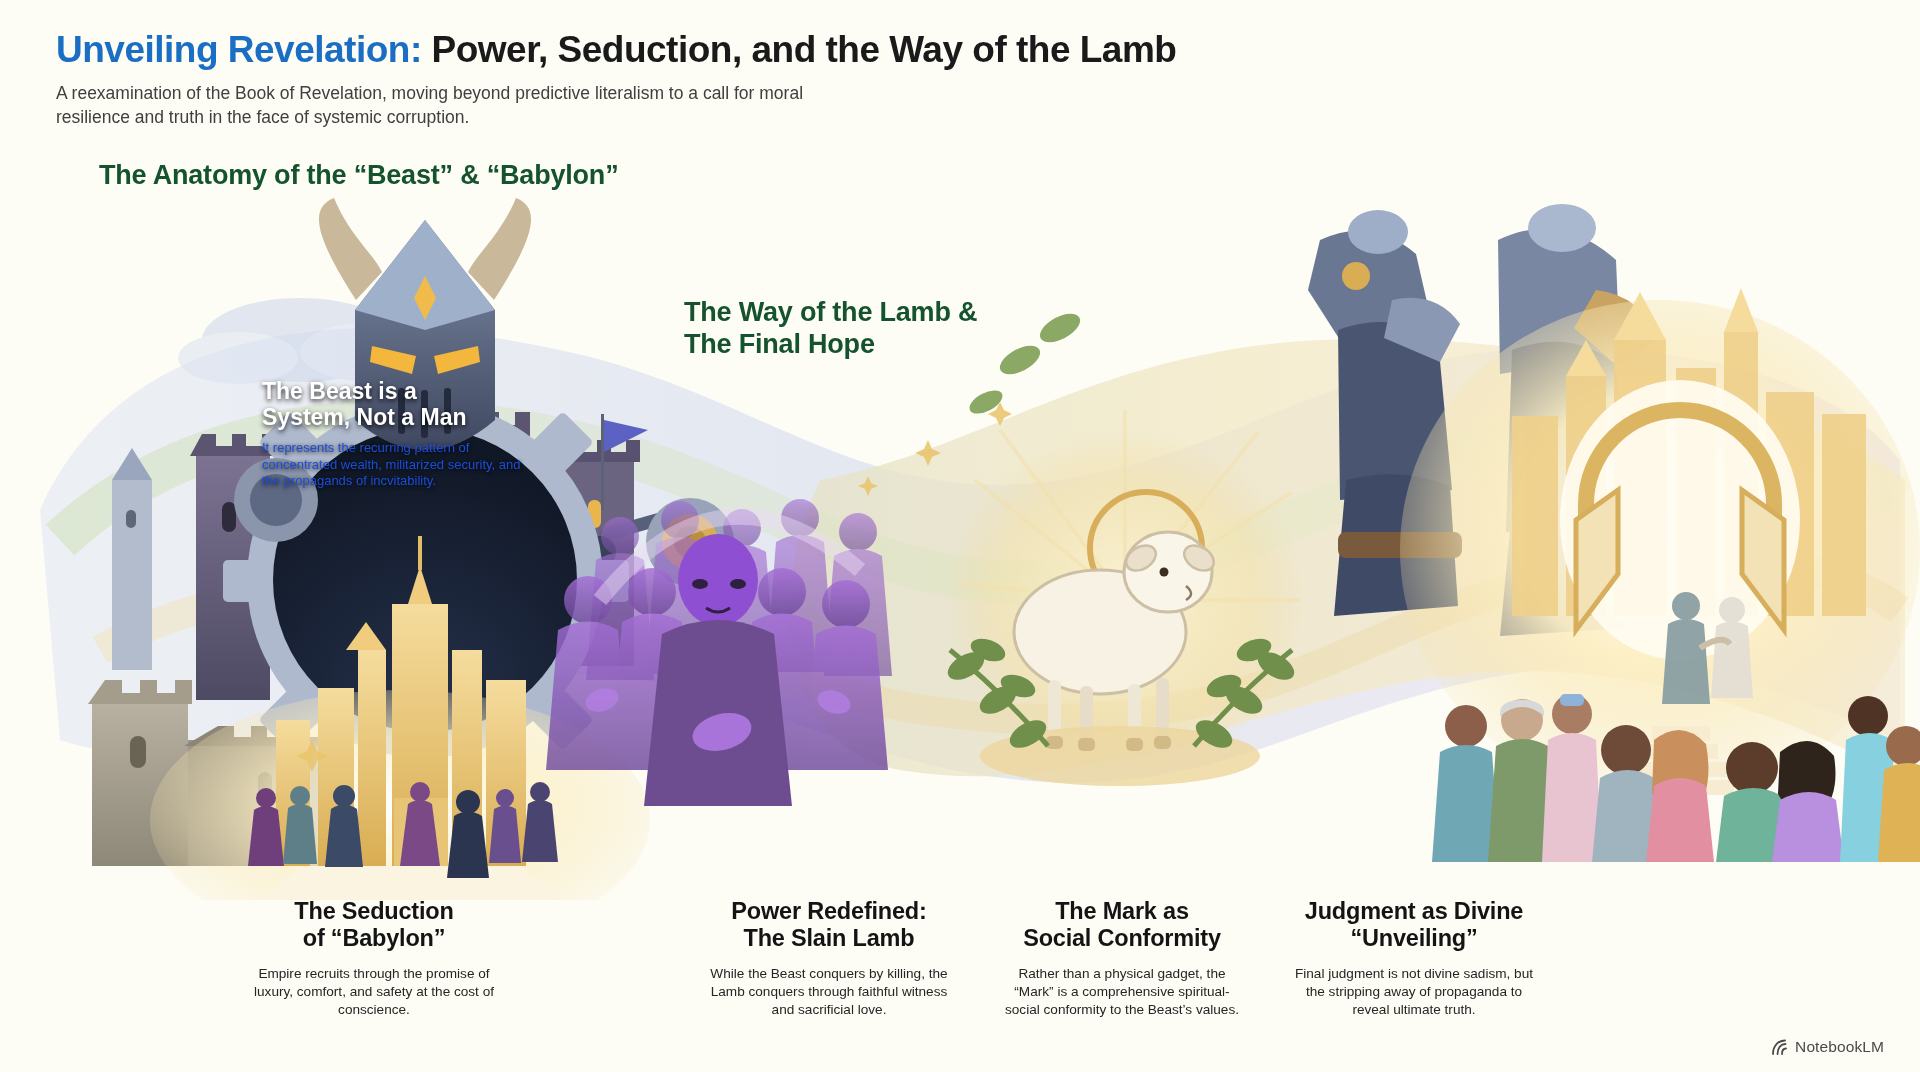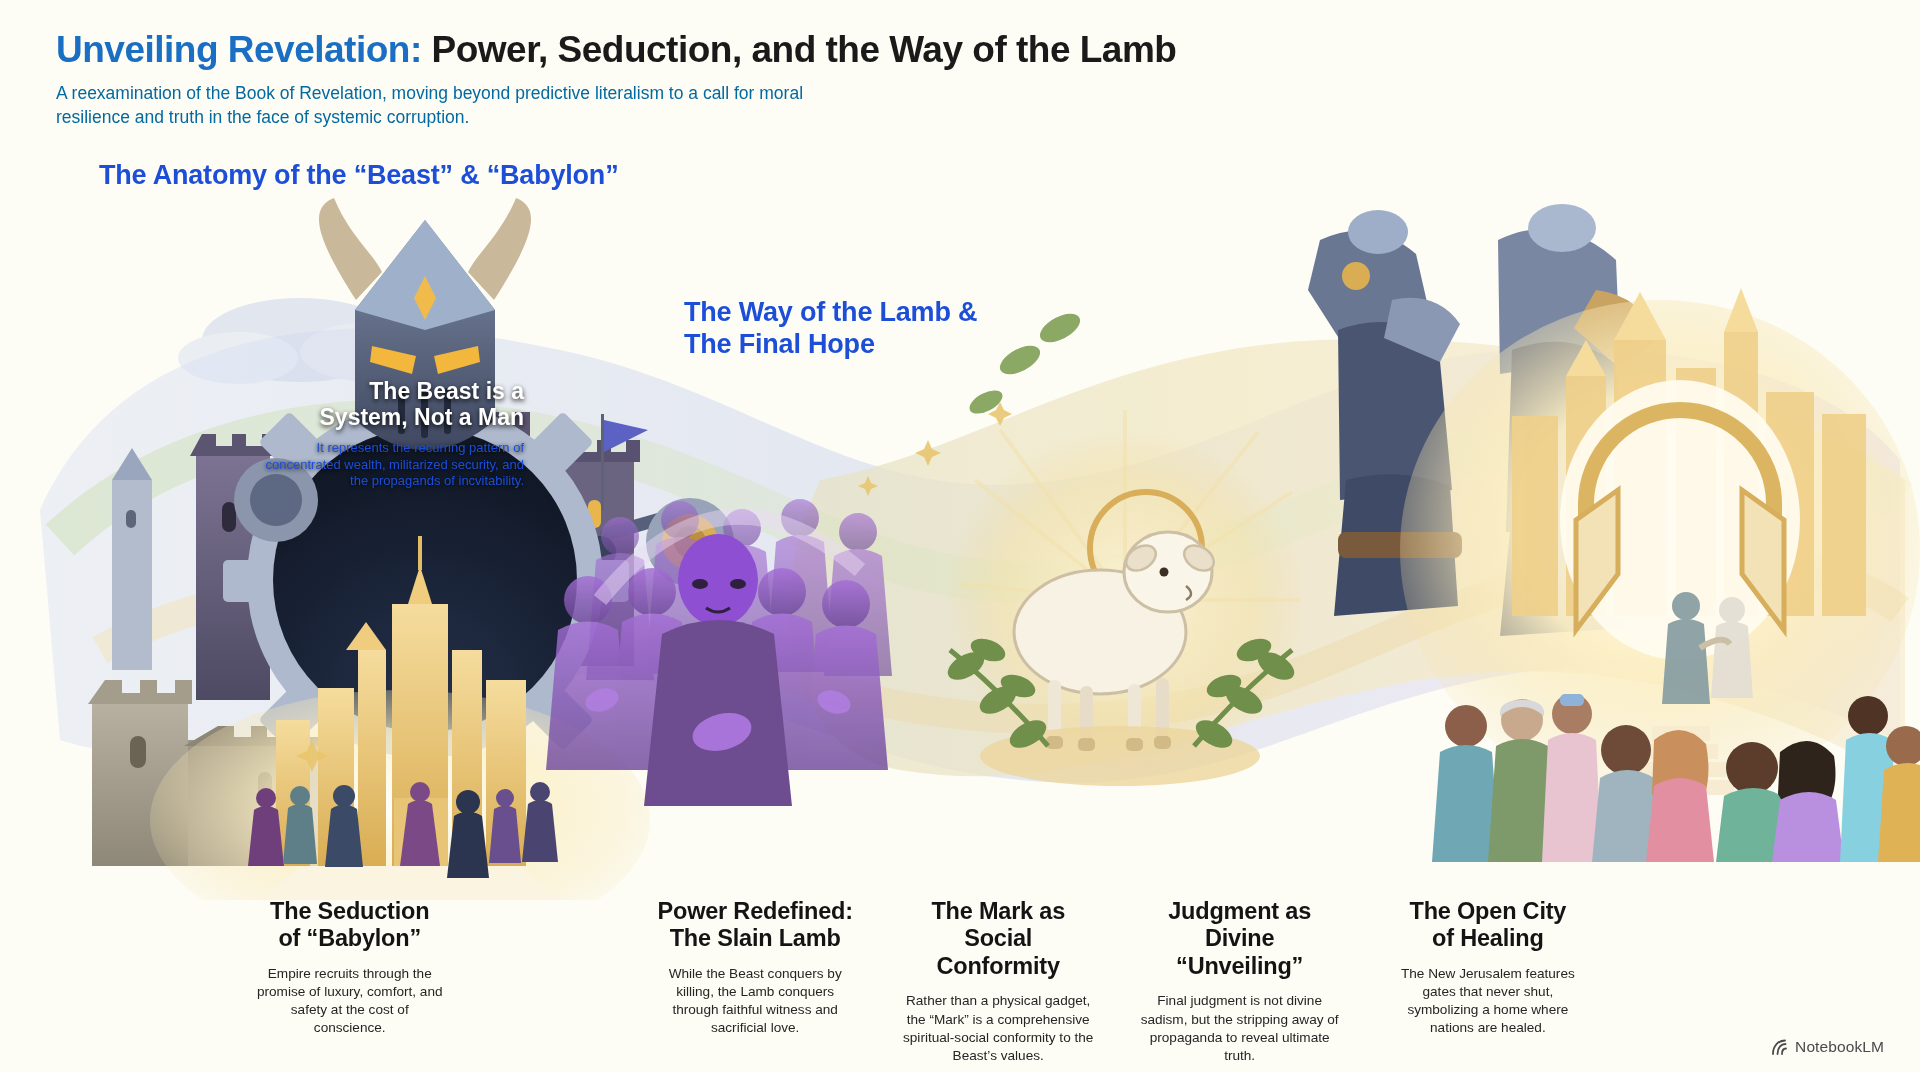--- a/index.html
+++ b/index.html
@@ -18,39 +18,39 @@
 
   
   .header { position:absolute; left:56px; top:30px; width:1840px; }
   .title {
     font-size:37px; font-weight:bold; letter-spacing:-0.5px;
     line-height:1.08; color:#1a1a1a; white-space:nowrap;
   }
   .title .accent { color:#1a6fc4; }
   .subtitle {
     margin-top:11px; font-size:17.5px; line-height:1.38;
-    color:#0369a1; max-width:800px;
+    color:#404040; max-width:800px;
   }
 
   
   .section-head {
     position:absolute; font-size:27px; font-weight:bold;
-    color:#1d4ed8; line-height:1.18; letter-spacing:-0.2px;
+    color:#14532d; line-height:1.18; letter-spacing:-0.2px;
   }
   #head-left  { left:99px; top:160px; }
   #head-right { left:684px; top:297px; }
 
   
   .art { position:absolute; left:0; top:180px; width:1920px; height:720px; }
   .art svg { display:block; width:1920px; height:720px; }
 
   
   .beast-callout {
     position:absolute; left:262px; top:378px; width:262px;
-    text-align:right; color:#ffffff; pointer-events:none;
+    text-align:left; color:#ffffff; pointer-events:none;
   }
   .beast-callout .bc-title {
     font-size:23px; font-weight:bold; line-height:1.15;
     text-shadow:0 2px 5px rgba(0,0,0,.85);
   }
   .beast-callout .bc-body {
     margin-top:9px; font-size:13px; line-height:1.28;
     color:#1d4ed8; text-shadow:0 1px 4px rgba(0,0,0,.9);
   }
 
@@ -548,25 +548,20 @@
     <div class="cap" style="width:272px; margin-left:18px;">
       <div class="cap-title">The Mark as
 Social Conformity</div>
       <div class="cap-body">Rather than a physical gadget, the “Mark” is a comprehensive spiritual-social conformity to the Beast’s values.</div>
     </div>
     <div class="cap" style="width:284px; margin-left:14px;">
       <div class="cap-title">Judgment as Divine
 “Unveiling”</div>
       <div class="cap-body">Final judgment is not divine sadism, but the stripping away of propaganda to reveal ultimate truth.</div>
     </div>
-    <div class="cap" style="width:264px; margin-left:24px;">
-      <div class="cap-title">The Open City
-of Healing</div>
-      <div class="cap-body">The New Jerusalem features gates that never shut, symbolizing a home where nations are healed.</div>
-    </div>
   </div>
 
   <div class="watermark">
     <span>
       <svg width="20" height="17" viewBox="0 0 20 17">
         <path d="M2 15 C2 6, 8 1.5, 14 1.5" fill="none" stroke="#4a4a4a" stroke-width="1.8" stroke-linecap="round"></path>
         <path d="M6.5 15 C6.5 8.5, 10 5, 14.5 5" fill="none" stroke="#4a4a4a" stroke-width="1.8" stroke-linecap="round"></path>
         <path d="M11 15 C11 11.5, 12.5 9.5, 15 9.5" fill="none" stroke="#4a4a4a" stroke-width="1.8" stroke-linecap="round"></path>
       </svg>
     </span>

